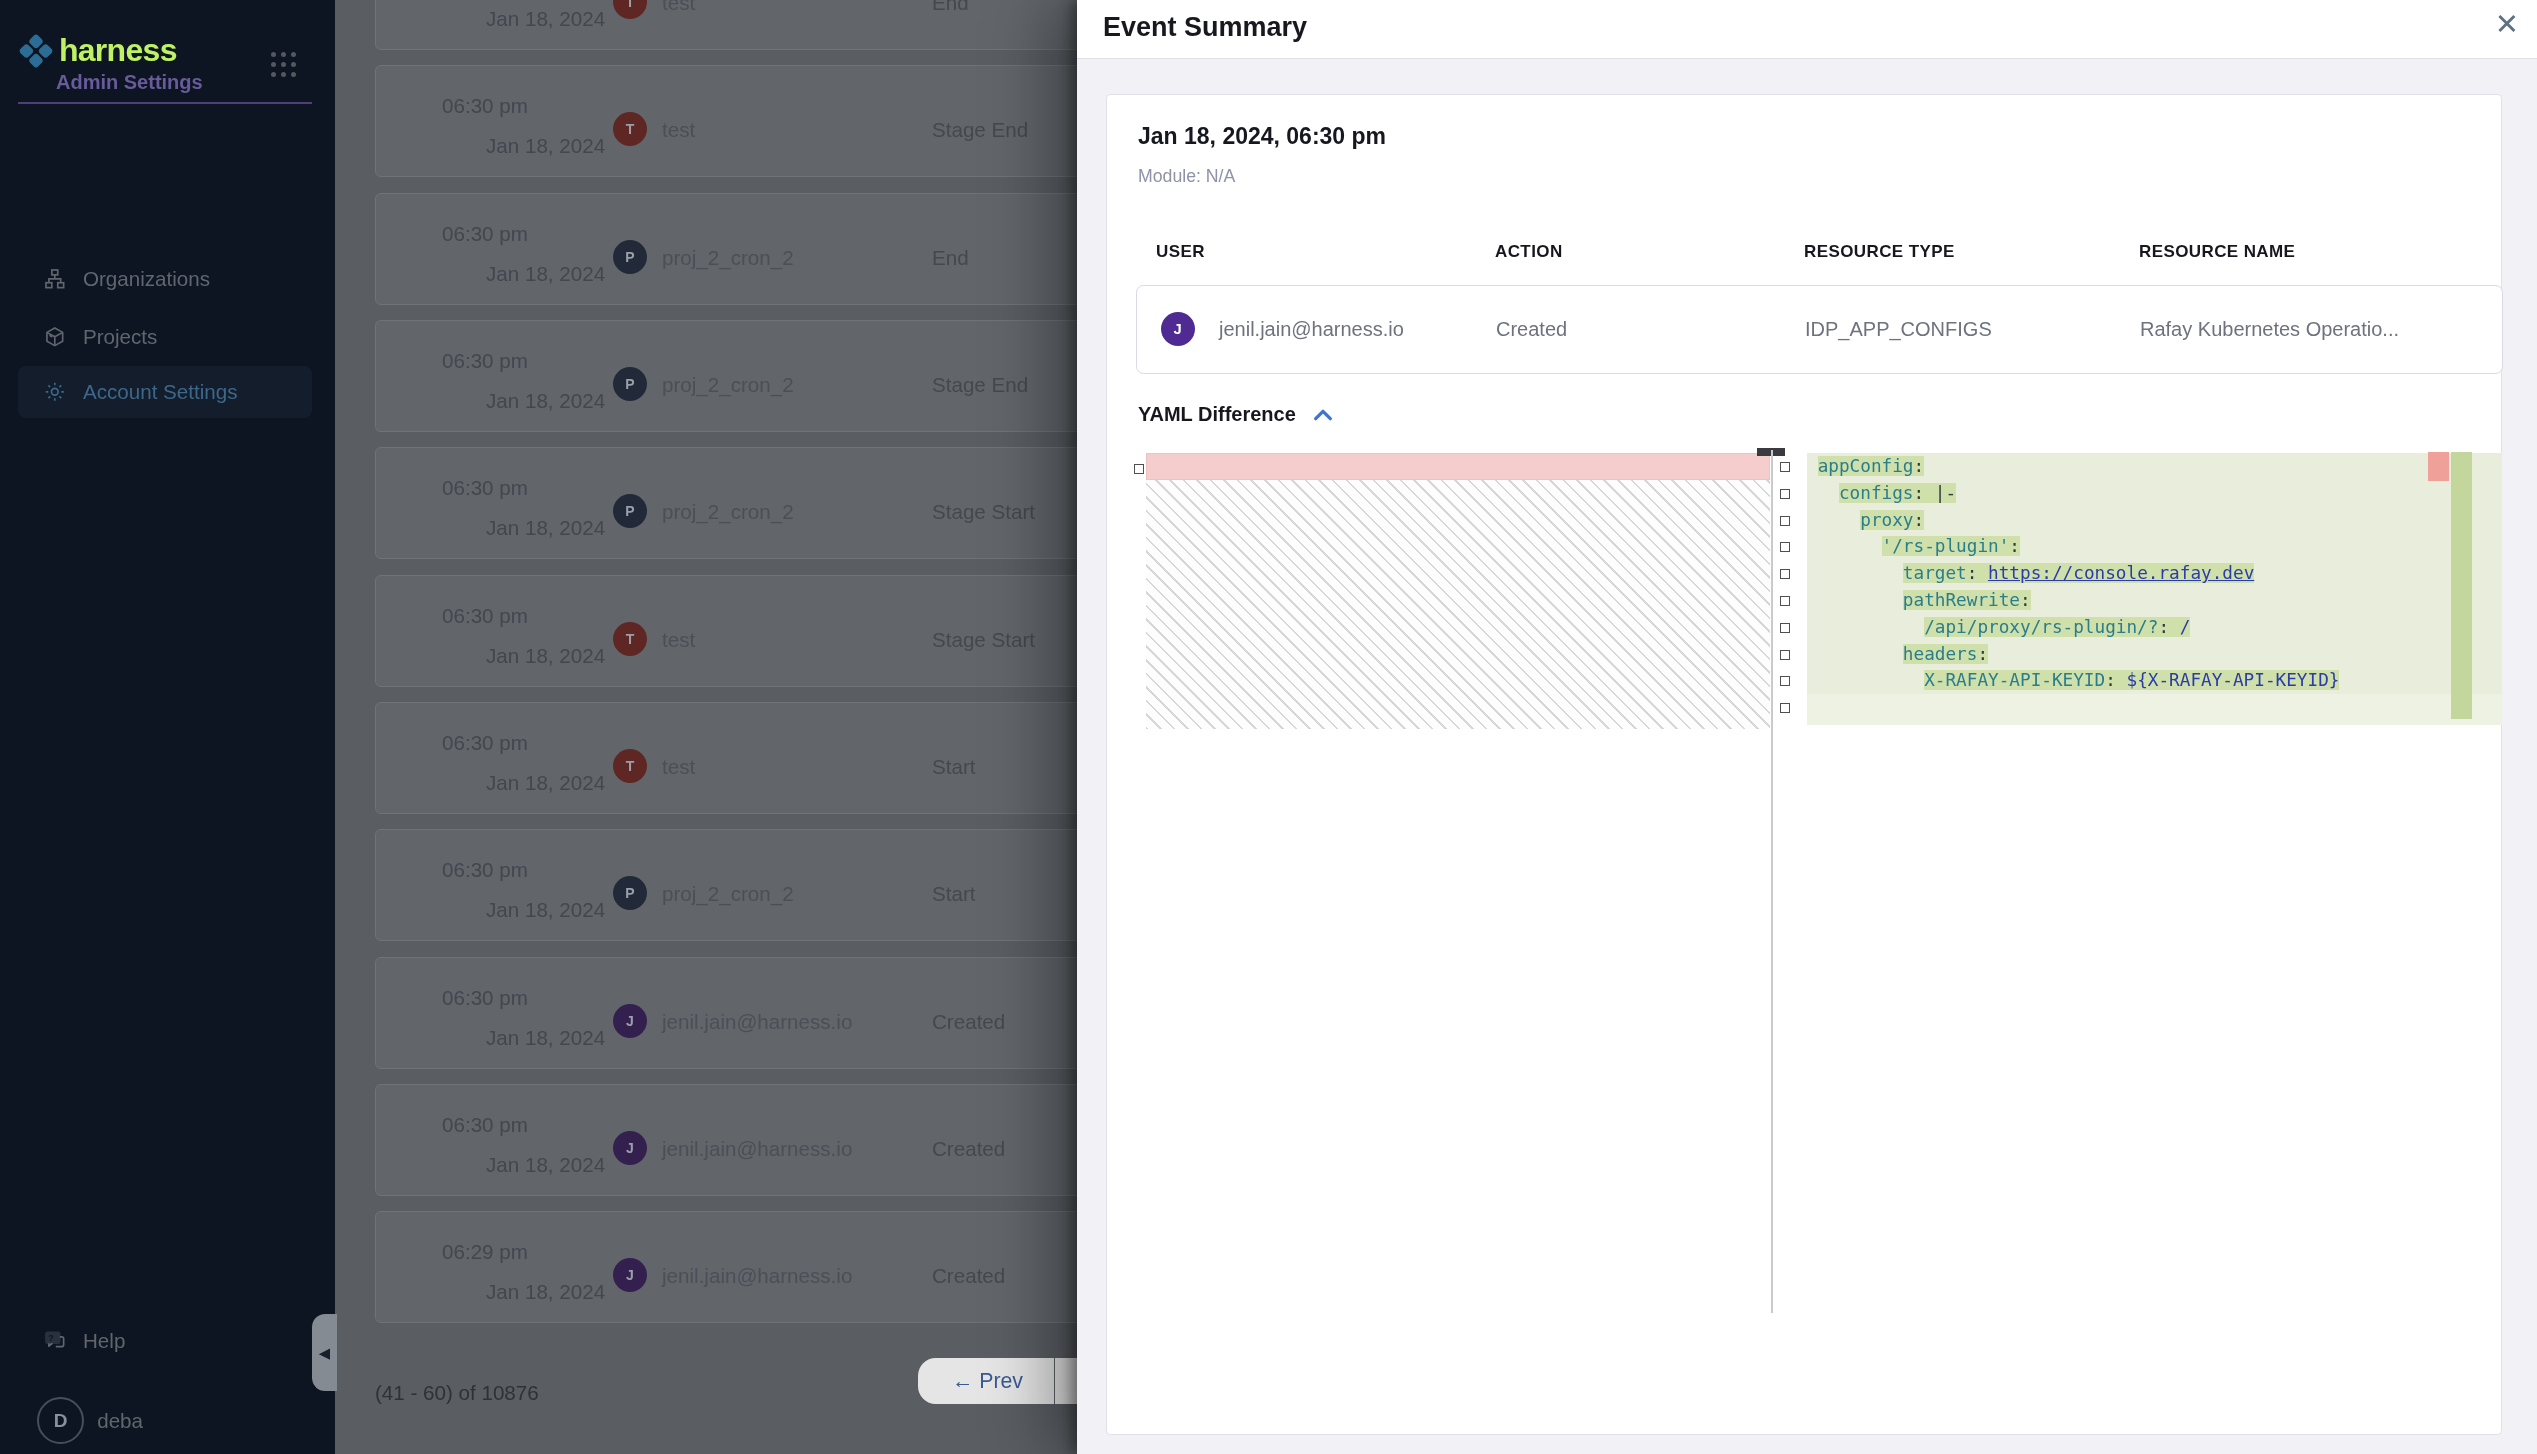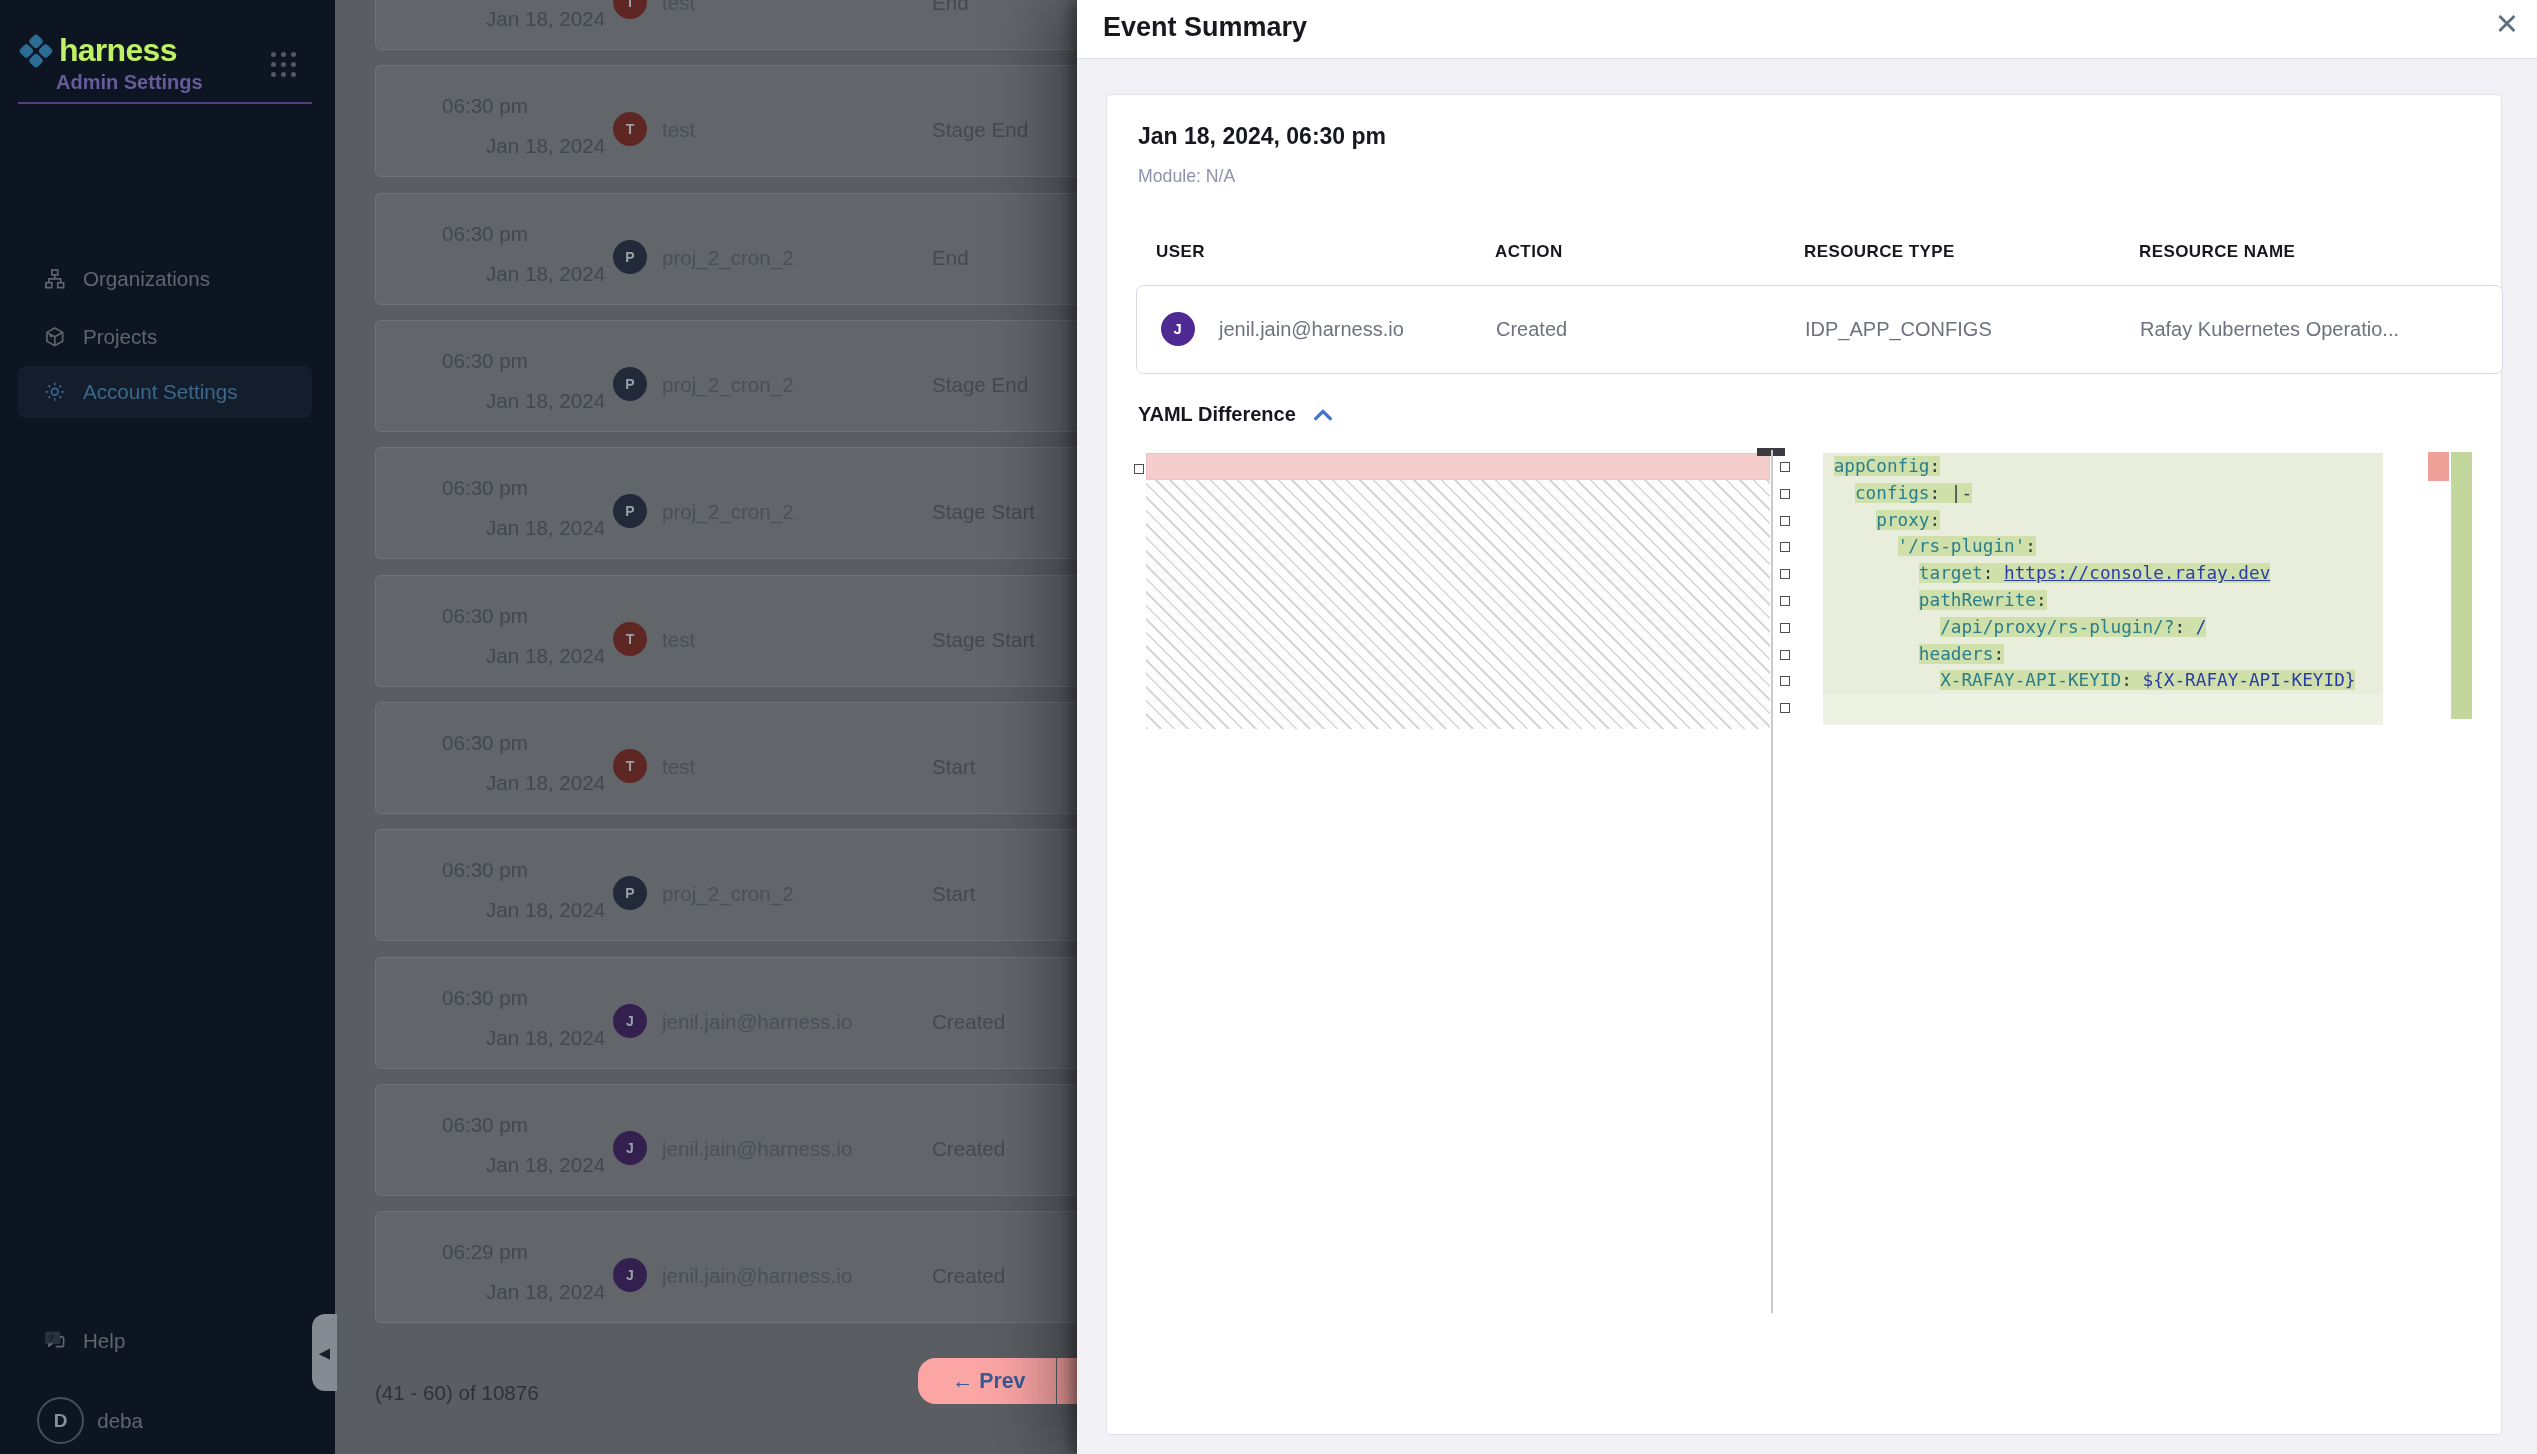--- a/index.html
+++ b/index.html
@@ -32,22 +32,22 @@
   .arow{position:absolute;left:40px;width:736px;height:110px;background:#62666b;
         border:0.7px solid #6f737a;border-radius:5.9px;}
   .arow .t{position:absolute;left:66px;top:28px;font-size:20.6px;color:#43474e;}
   .arow .d{position:absolute;left:66px;top:68px;font-size:20.6px;color:#43474e;margin-left:44px;}
   .arow .av{position:absolute;left:237px;top:46px;width:34px;height:34px;border-radius:50%;
             display:flex;align-items:center;justify-content:center;color:#9aa0a8;font-size:14px;font-weight:700;}
   .av-red{background:#5f2724;} .av-dark{background:#222938;} .av-purple{background:#33204f;}
   .arow .u{position:absolute;left:286px;top:52px;font-size:20.6px;color:#4b4f57;}
   .arow .a{position:absolute;left:556px;top:52px;font-size:20.6px;color:#45494f;}
   .pg-text{position:absolute;left:40px;top:1381px;font-size:20.6px;color:#2e3238;}
-  .pg-pill{position:absolute;left:583px;top:1358px;width:191px;height:46px;background:#fca5a5;
-           border-radius:17.7px;display:flex;align-items:center;font-weight:bold;}
+  .pg-pill{position:absolute;left:583px;top:1358px;width:191px;height:46px;background:#e5e5e5;
+           border-radius:17.7px;display:flex;align-items:center;}
   .pg-prev{margin-left:34px;font-size:21.3px;color:#3a5a94;cursor:pointer;}
   .pg-sep{width:0.7px;height:46px;background:#5d6167;margin-left:31px;}
   .pg-num{margin-left:26.5px;font-size:21.3px;color:#3a5a94;cursor:pointer;}
 
   
   .drawer{position:absolute;left:1077px;top:0;width:1461px;height:1454px;background:#f1f1f6;
           box-shadow:-5.9px 0 11.8px rgba(0,0,0,.35),-29px 0 59px rgba(0,0,0,.35);}
   .dw-header{position:absolute;left:0;top:0;width:100%;height:59px;background:#fff;
              border-bottom:1.5px solid #dfe0e6;box-sizing:border-box;}
   .dw-title{position:absolute;left:26px;top:11.8px;font-size:27px;font-weight:700;color:#18181f;}
@@ -67,21 +67,21 @@
 
   
   .diff{position:absolute;left:27px;top:353px;width:1341px;height:865px;background:#fff;}
   .gut-sq{position:absolute;width:10.3px;height:10.3px;background:#fff;border:1.5px solid #4f4f52;box-sizing:border-box;}
   .del-line{position:absolute;left:11.8px;top:5.2px;width:624px;height:26.5px;background:#f5cdcd;border:0.7px solid #ecc2c2;box-sizing:border-box;}
   .hatch{position:absolute;left:11.8px;top:32px;width:624px;height:249px;
          background:repeating-linear-gradient(45deg,#d7d7d7 0 1.8px,#fdfdfd 1.8px 9.6px);}
   .split{position:absolute;left:637px;top:2.2px;width:1.5px;height:863px;background:#c9c9ce;}
   .split-handle{position:absolute;left:623px;top:0;width:28px;height:8px;background:#3a3a40;}
   .code-pane{position:absolute;left:673px;top:5.2px;width:620px;height:274px;}
-  .dline{position:absolute;left:16px;width:560px;height:27px;background:#e8eedb;
+  .dline{position:absolute;left:0;width:695px;height:27px;background:#e8eedb;
          font-family:"DejaVu Sans Mono",monospace;font-size:17.7px;line-height:27px;white-space:pre;}
   .dline .hl{background:#cfe0ab;}
   .dline.trail{background:#edf2e2;height:31px;}
   .seg-key{color:#2a7d8c;} .seg-p{color:#333a3f;} .seg-val{color:#2b3ca8;}
   .seg-link{color:#2b3ca8;text-decoration:underline;cursor:pointer;}
   .iguide{position:absolute;width:0.7px;top:54px;height:197px;background:#cdd9b2;}
   .ruler-del{position:absolute;left:1294px;top:3.7px;width:21.3px;height:29px;background:#efa099;}
   .ruler-add{position:absolute;left:1317px;top:3.7px;width:21.3px;height:267px;background:#c3d69b;}
 </style>
 </head>

